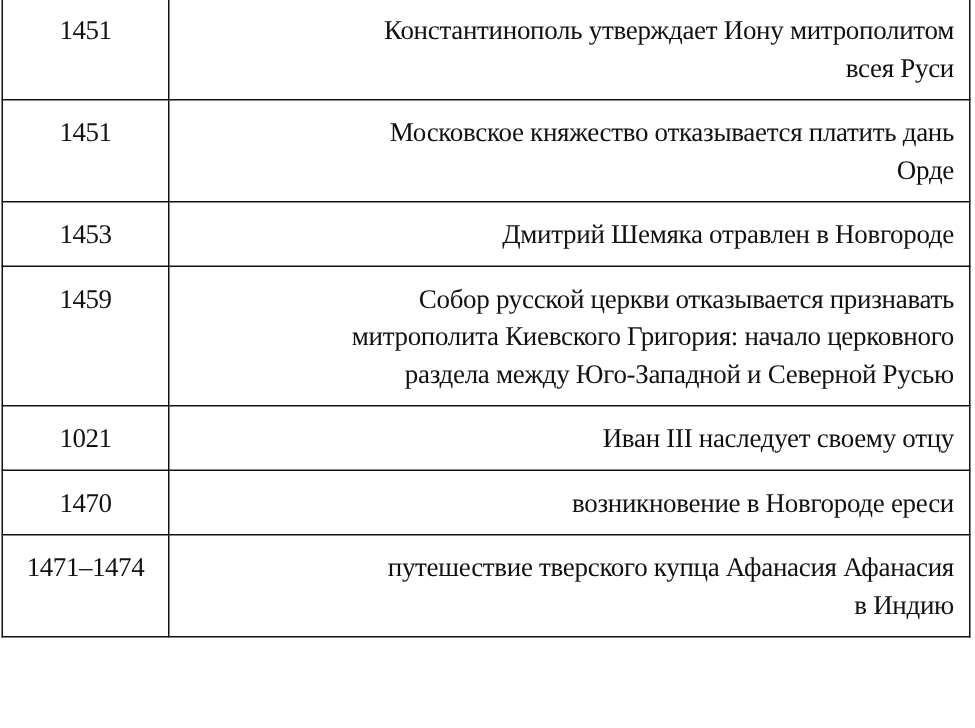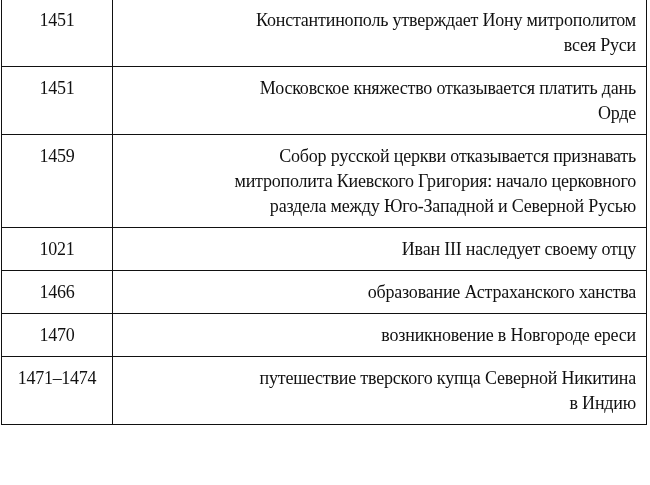--- a/index.html
+++ b/index.html
@@ -51,48 +51,48 @@
         <span class="line">всея Руси</span>
       </td>
     </tr>
     <tr class="r1">
       <td class="year">1451</td>
       <td class="event">
         <span class="line">Московское княжество отказывается платить дань</span>
         <span class="line">Орде</span>
       </td>
     </tr>
+    <tr class="r2">
+      <td class="year">1453</td>
+      <td class="event">
+        <span class="line">Дмитрий Шемяка отравлен в Новгороде</span>
+      </td>
+    </tr>
     <tr class="r4">
       <td class="year">1459</td>
       <td class="event">
         <span class="line">Собор русской церкви отказывается признавать</span>
         <span class="line">митрополита Киевского Григория: начало церковного</span>
         <span class="line">раздела между Юго-Западной и Северной Русью</span>
       </td>
     </tr>
     <tr class="r5">
       <td class="year">1021</td>
       <td class="event">
         <span class="line">Иван III наследует своему отцу</span>
       </td>
     </tr>
-    <tr class="r6">
-      <td class="year">1466</td>
-      <td class="event">
-        <span class="line">образование Астраханского ханства</span>
-      </td>
-    </tr>
     <tr class="r7">
       <td class="year">1470</td>
       <td class="event">
         <span class="line">возникновение в Новгороде ереси</span>
       </td>
     </tr>
     <tr class="r8">
       <td class="year">1471–1474</td>
       <td class="event">
-        <span class="line">путешествие тверского купца Северной Никитина</span>
+        <span class="line">путешествие тверского купца Афанасия Афанасия</span>
         <span class="line">в Индию</span>
       </td>
     </tr>
 
   </tbody>
 </table>
 
 </body></html>

